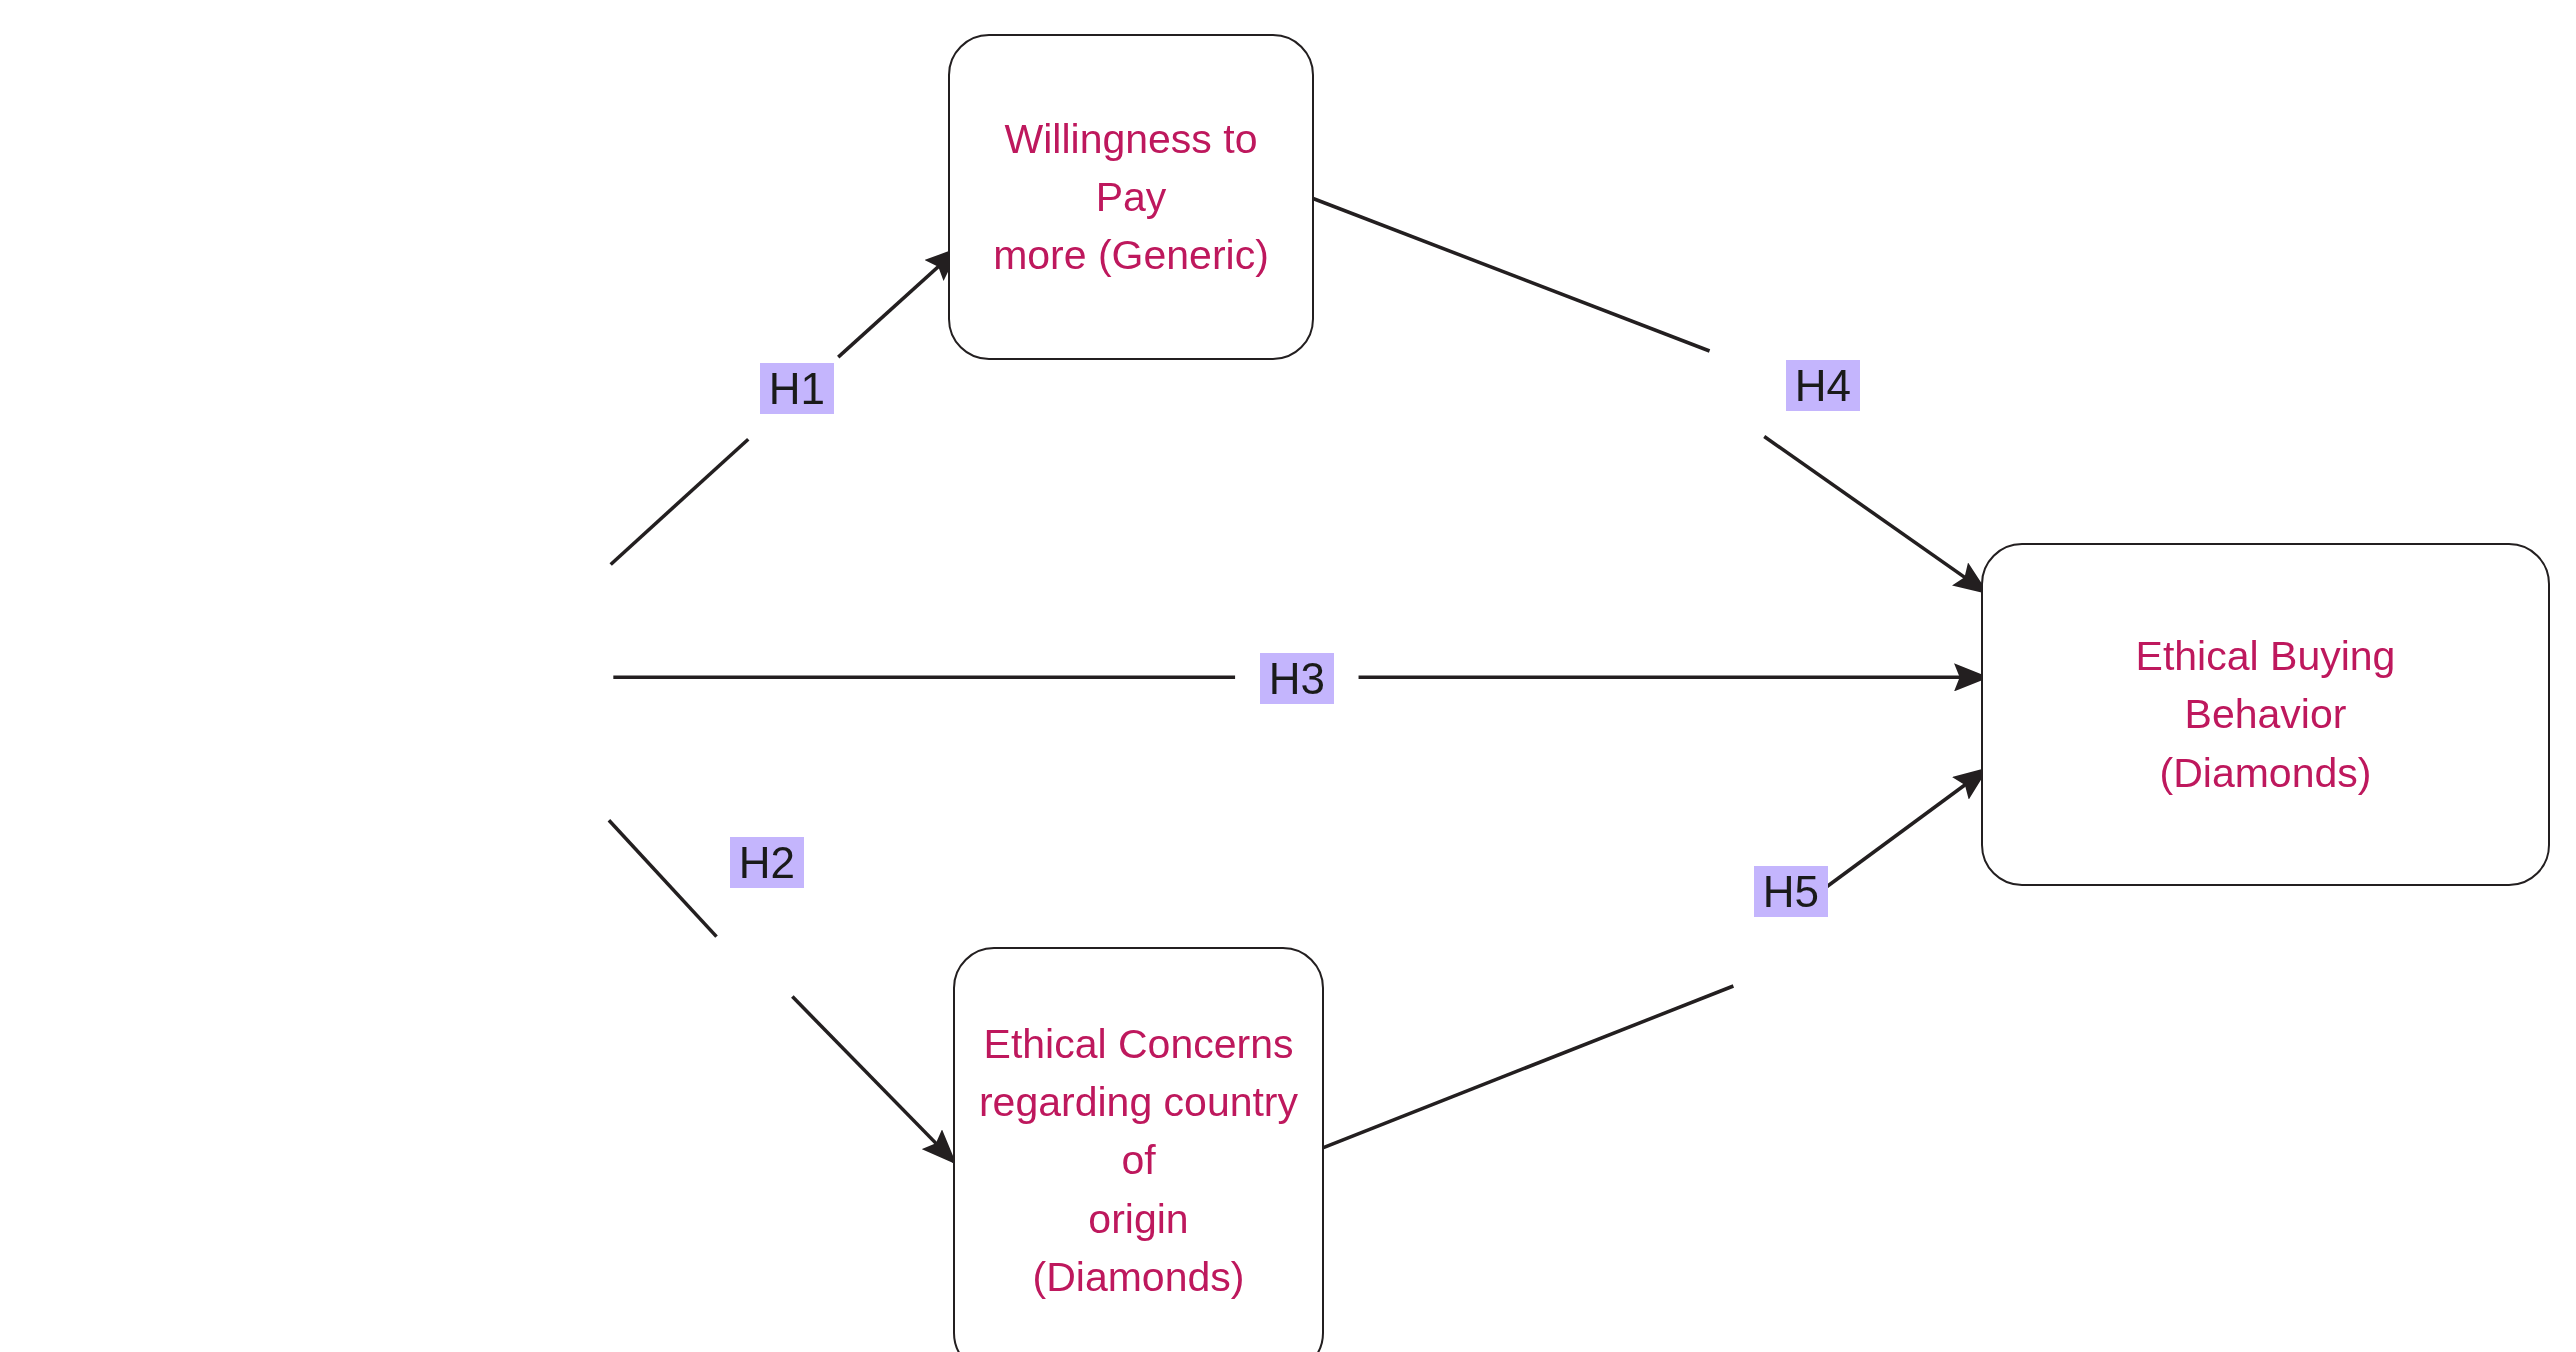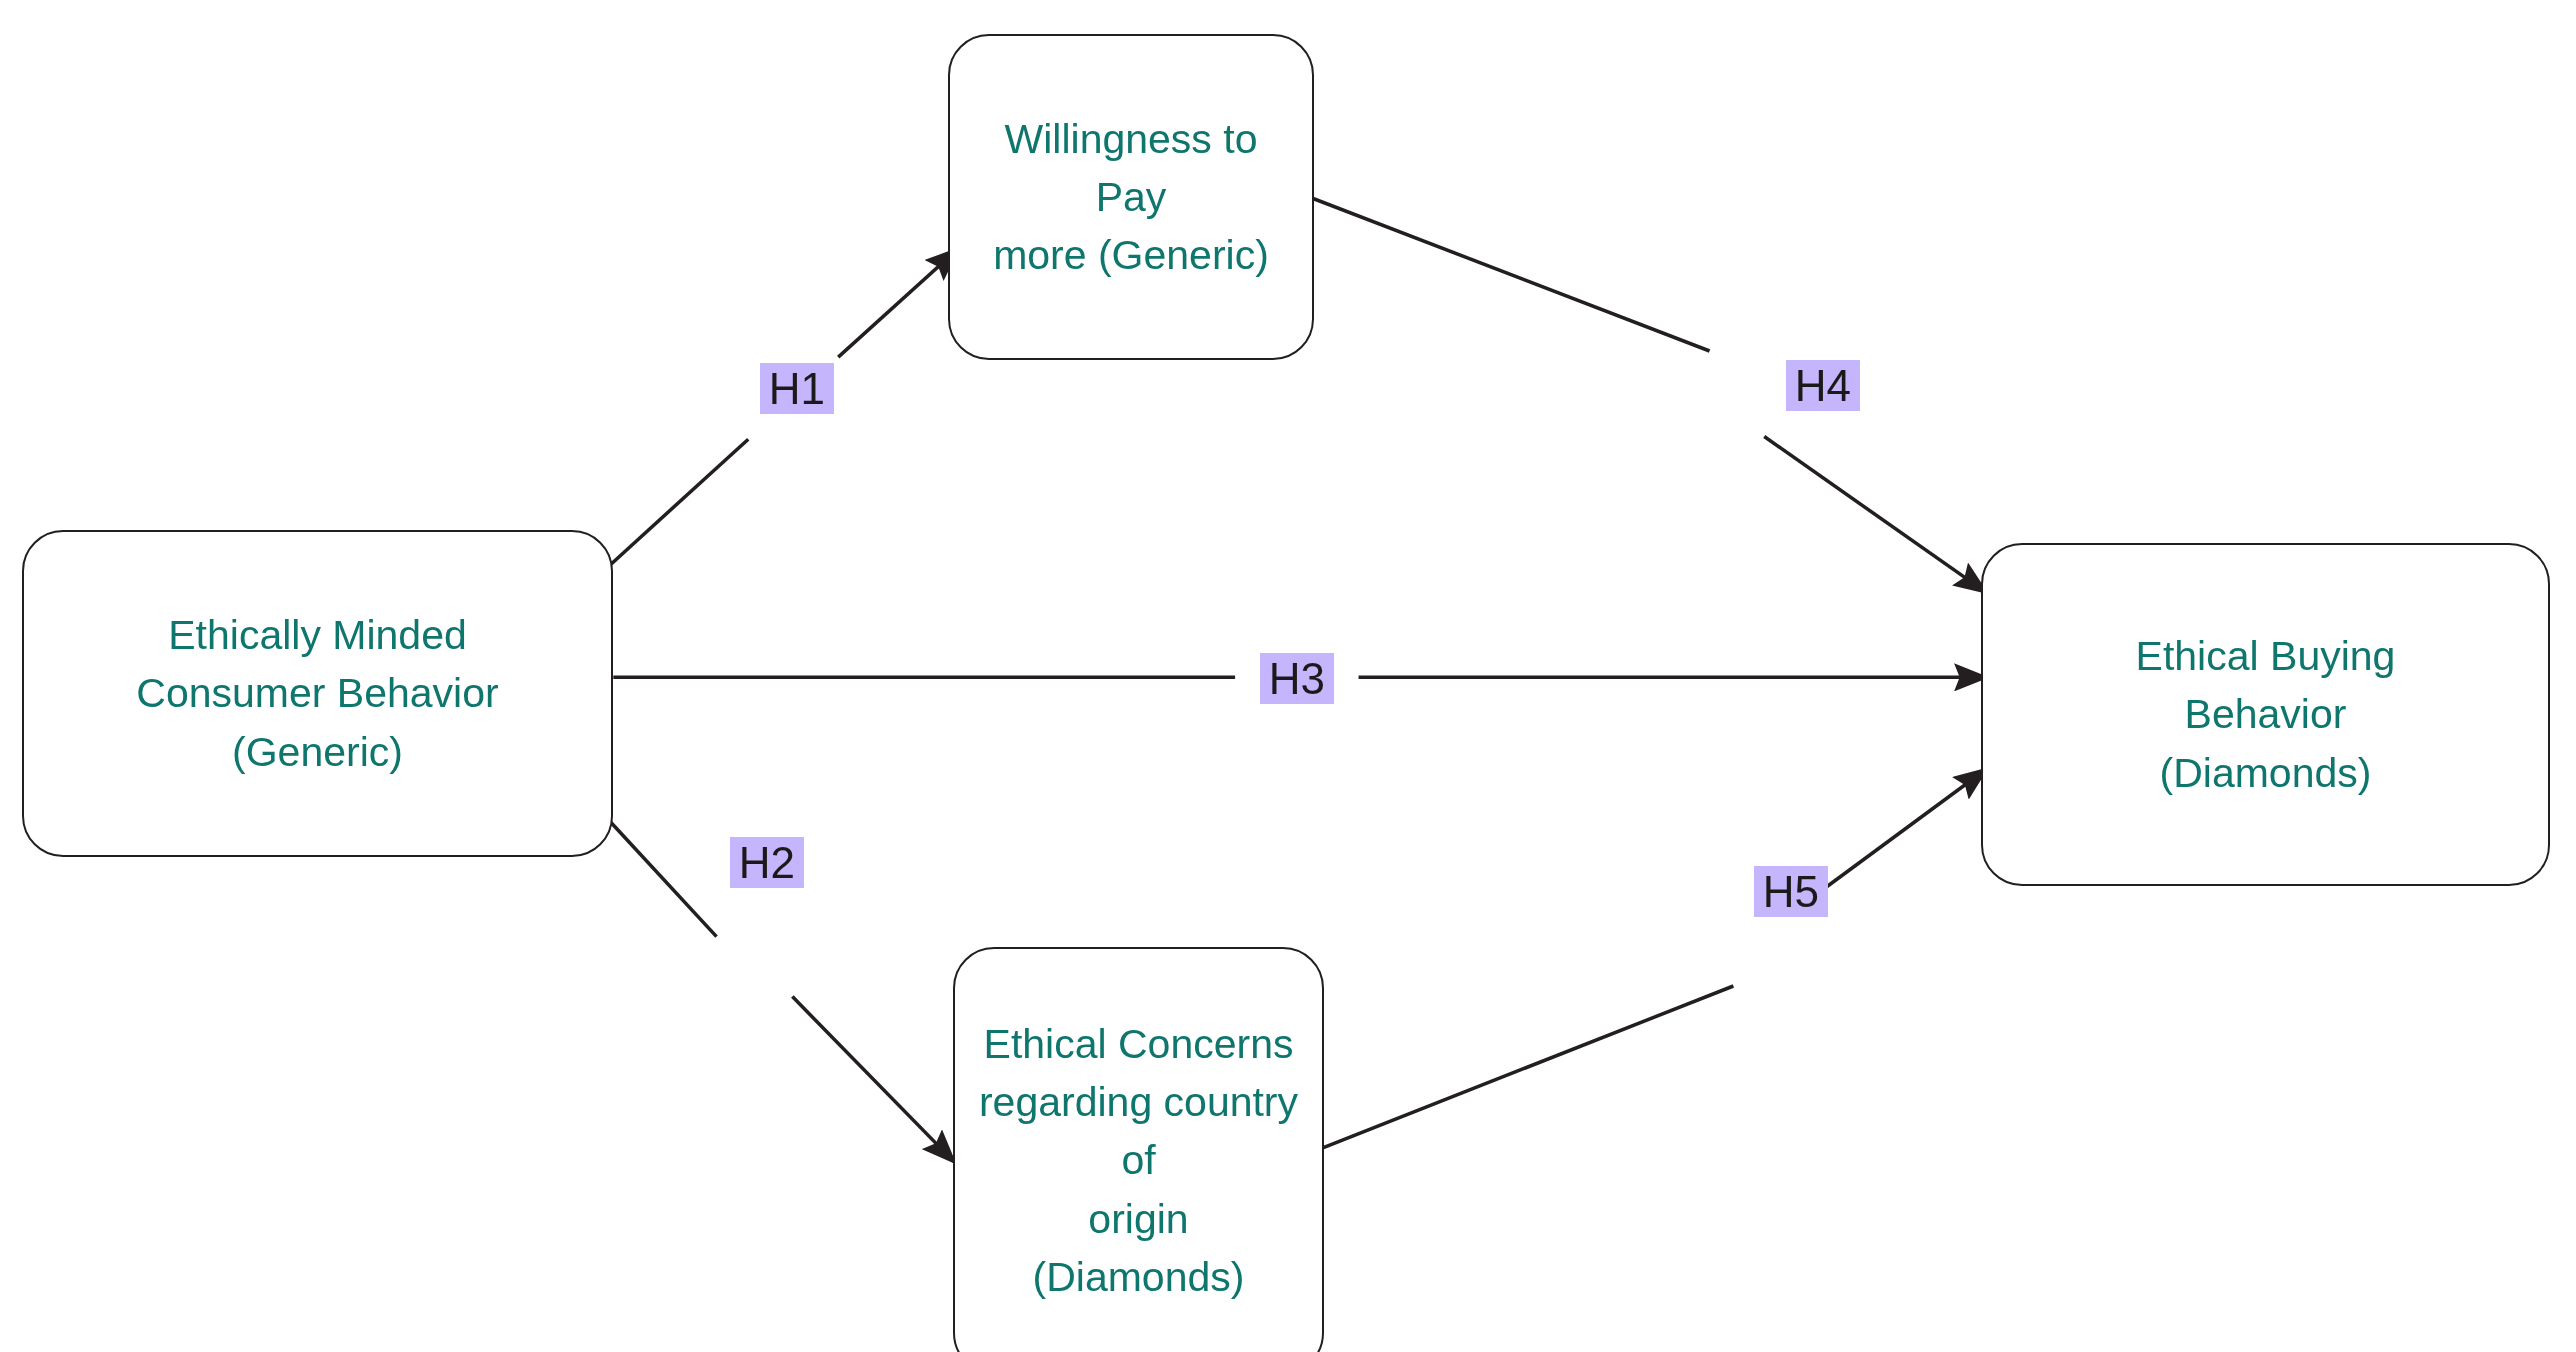--- a/index.html
+++ b/index.html
@@ -33,21 +33,21 @@
     background: #ffffff;
     display: flex;
     align-items: center;
     justify-content: center;
     text-align: center;
   }
   .node-label {
     font-family: "Liberation Sans", sans-serif;
     font-size: 41px;
     line-height: 1.42;
-    color: #0f766e;
+    color: #be185d;
     font-weight: 400;
     padding: 0 23px;
     white-space: pre-line;
   }
   .edge-label {
     position: absolute;
     font-family: "Liberation Sans", sans-serif;
     font-size: 44px;
     line-height: 1;
     color: #1a1a1a;
@@ -77,25 +77,20 @@
     <line x1="695" y1="768" x2="1400" y2="768" stroke="#231f20" stroke-width="4"></line>
     <line x1="1540" y1="768" x2="2252" y2="768" stroke="#231f20" stroke-width="4" marker-end="url(#arrowhead)"></line>
 
     <line x1="1470" y1="218" x2="1938" y2="398" stroke="#231f20" stroke-width="4"></line>
     <line x1="2000" y1="495" x2="2252" y2="672" stroke="#231f20" stroke-width="4" marker-end="url(#arrowhead)"></line>
 
     <line x1="1498" y1="1302" x2="1965" y2="1118" stroke="#231f20" stroke-width="4"></line>
     <line x1="2062" y1="1012" x2="2252" y2="872" stroke="#231f20" stroke-width="4" marker-end="url(#arrowhead)"></line>
   </svg>
 
-  <div class="node-box" style="left:22px; top:530px; width:591px; height:327px;">
-    <span class="node-label">Ethically Minded
-Consumer Behavior
-(Generic)</span>
-  </div>
 
   <div class="node-box" style="left:948px; top:34px; width:366px; height:326px;">
     <span class="node-label">Willingness to Pay
 more (Generic)</span>
   </div>
 
   <div class="node-box" style="left:953px; top:947px; width:371px; height:427px;">
     <span class="node-label">Ethical Concerns
 regarding country of
 origin (Diamonds)</span>

